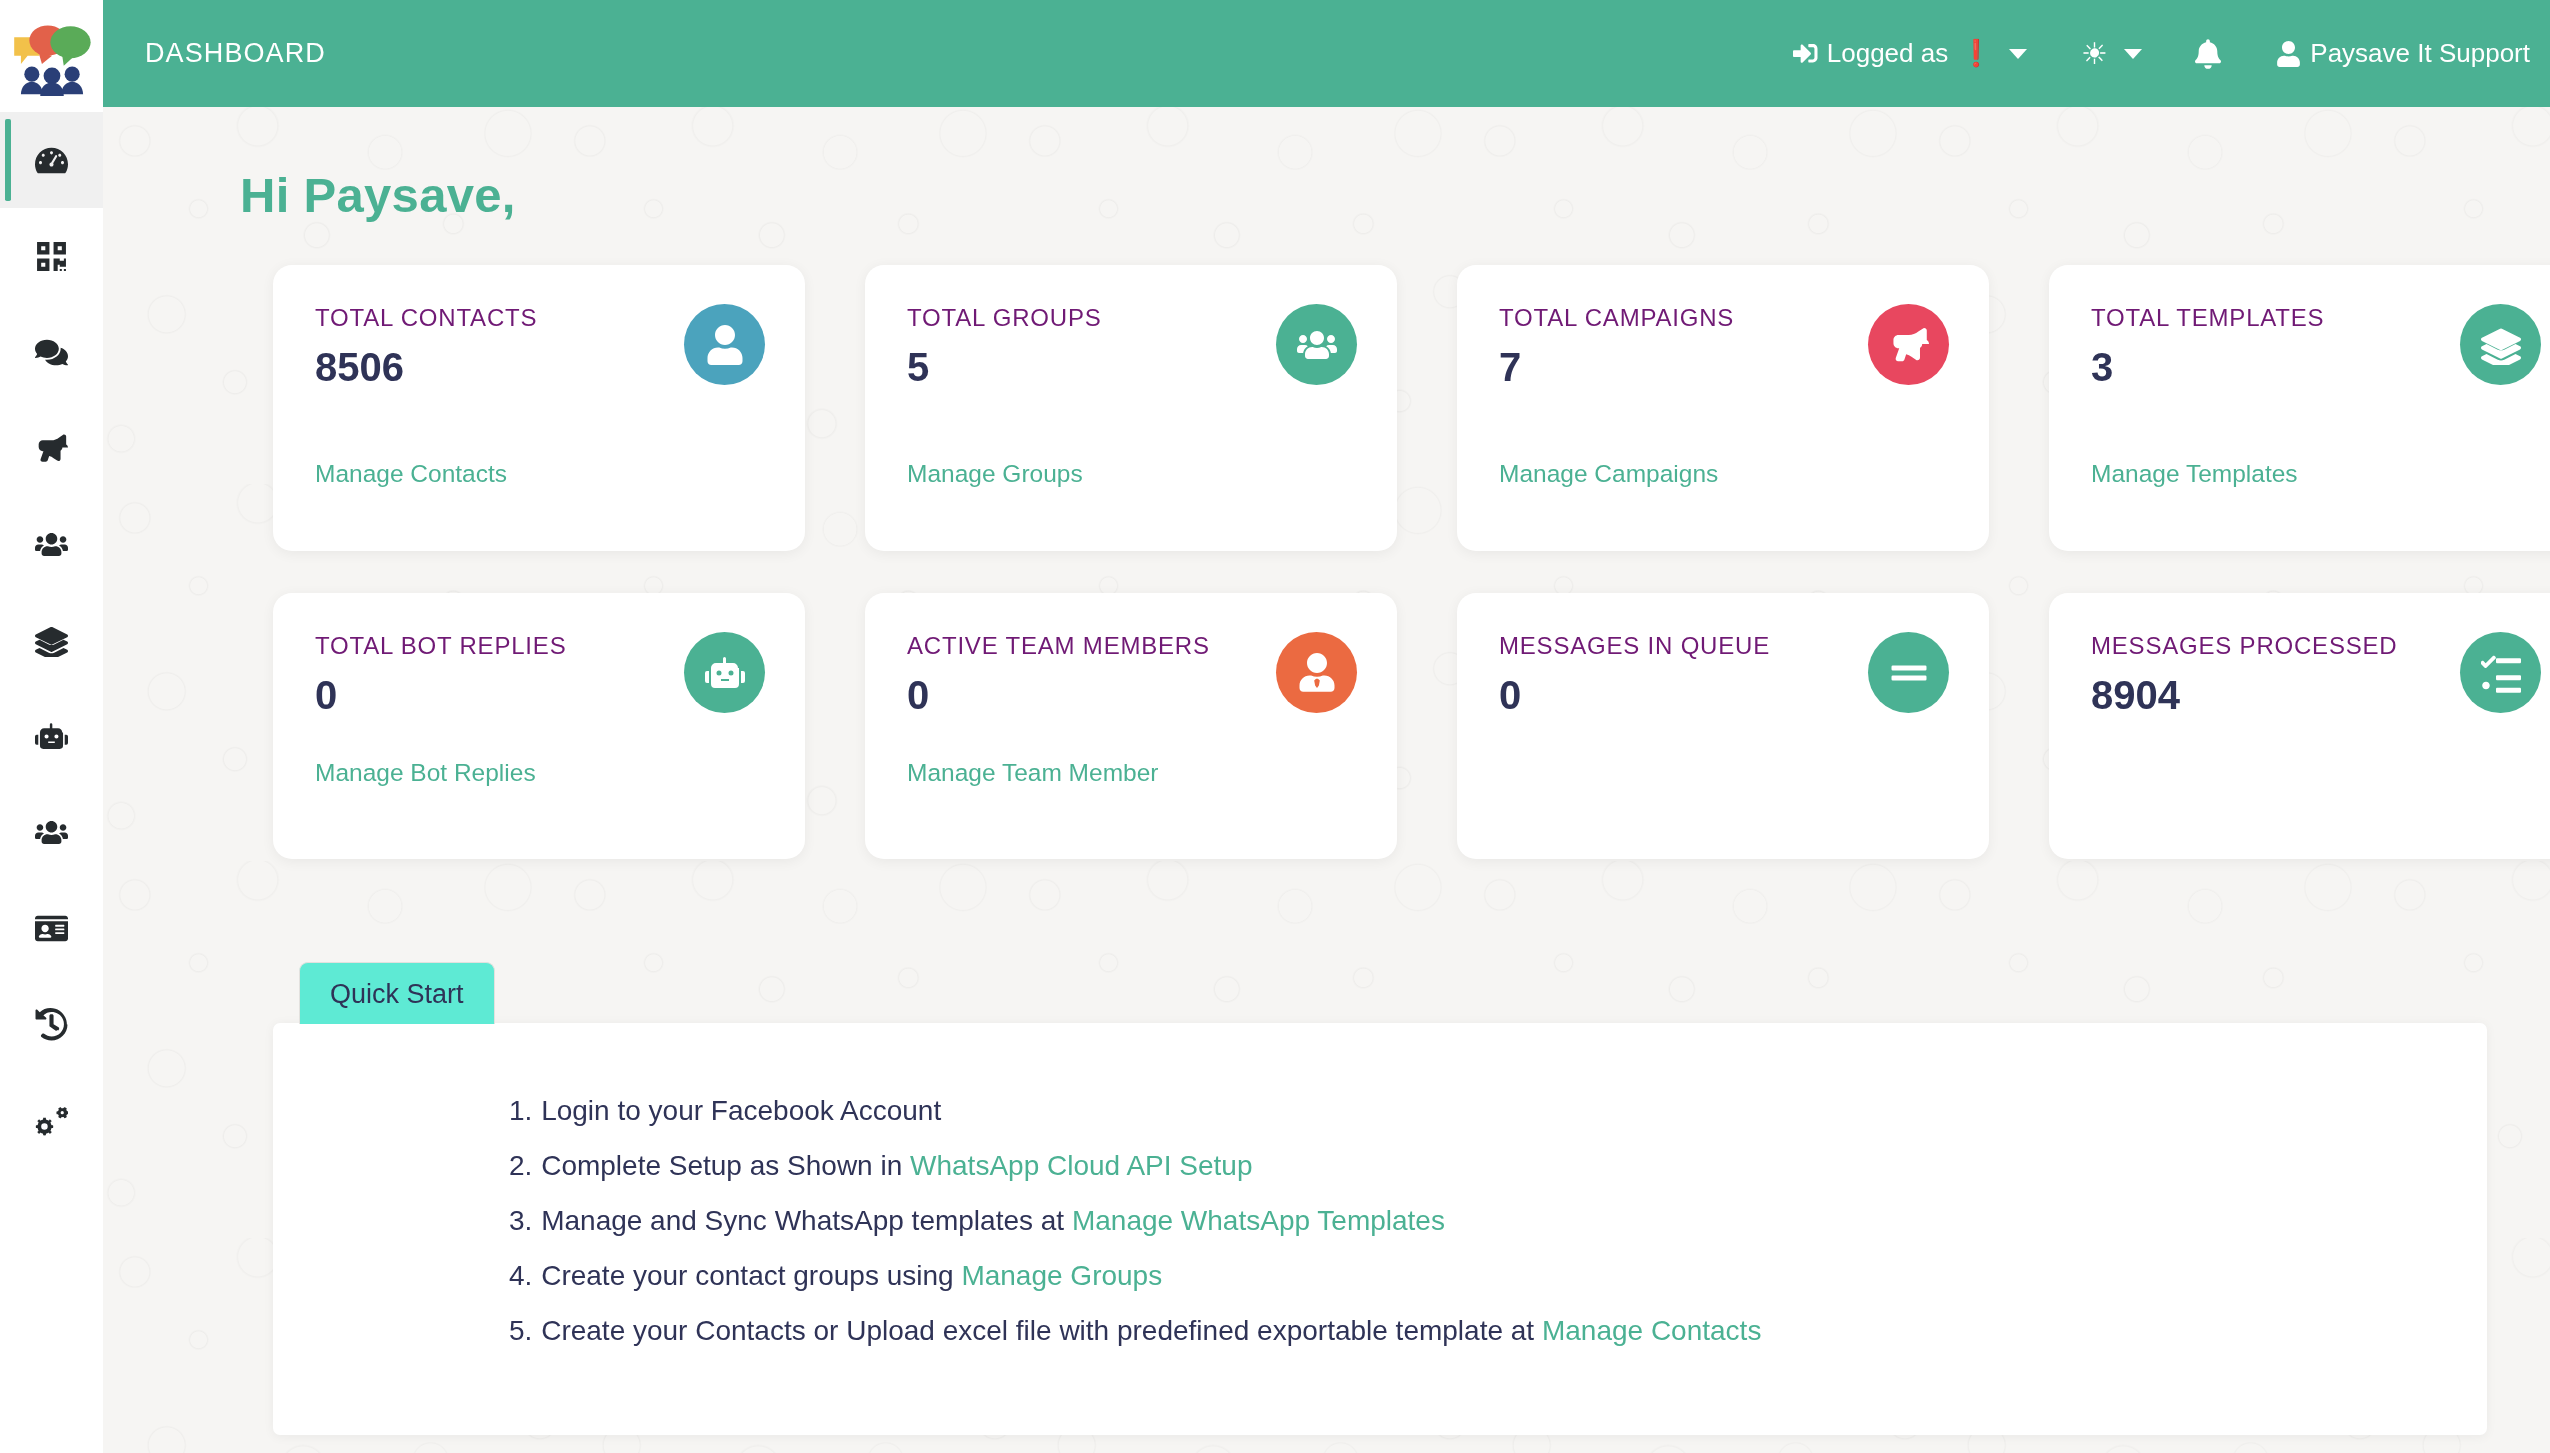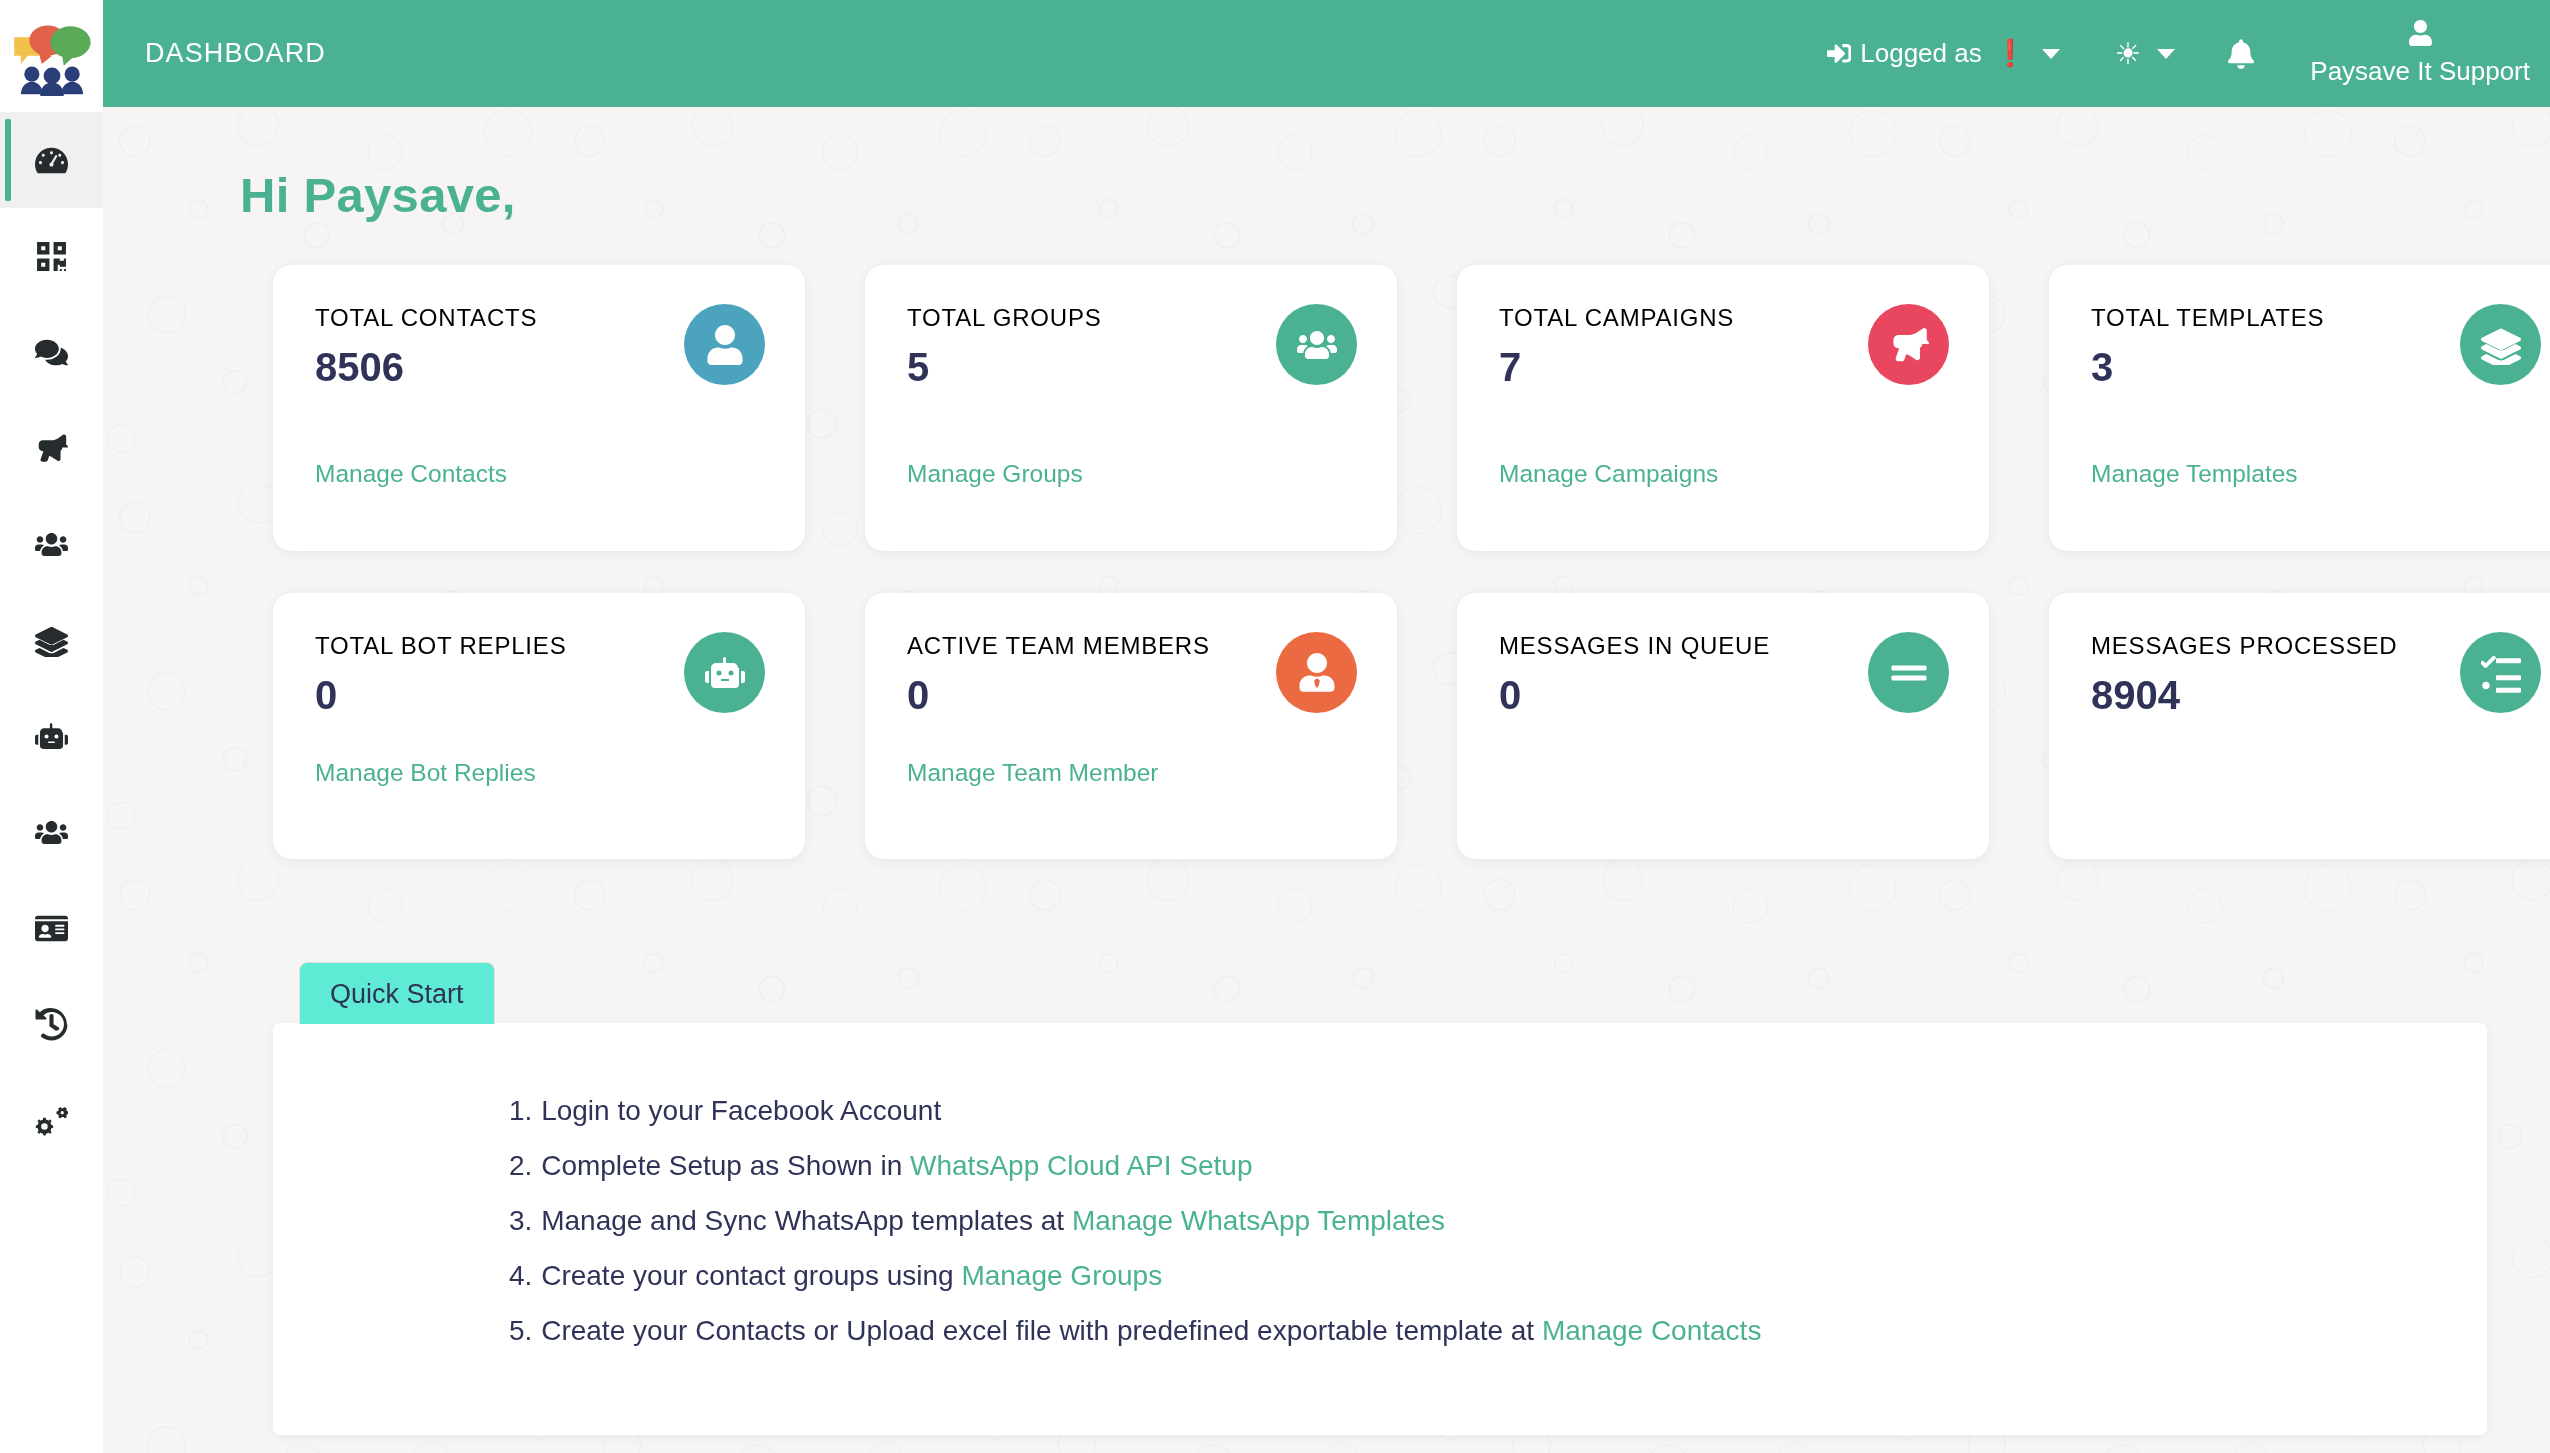--- a/index.html
+++ b/index.html
@@ -63,21 +63,21 @@
   .hdr-logged svg { width: 24.5px; height: 24.5px; fill:#fff; }
   .excl { color: #f15a3a; font-weight: bold; font-size: 26px; margin-left: 3.5px; }
   .caret {
     display:inline-block; width:0; height:0;
     border-left: 9.6px solid transparent; border-right: 9.6px solid transparent;
     border-top: 10.5px solid #ffffff; margin-left: 16px;
   }
   .sun-ico { margin-left: 54px; font-size: 30px; line-height: 1; }
   .bell-ico { margin-left: 53px; }
   .bell-ico svg { width: 26px; height: 30px; fill: #fff; }
-  .user-group { margin-left: 56px; font-size: 26px; display:flex; align-items:center; gap:10.5px;flex-direction:column;}
+  .user-group { margin-left: 56px; font-size: 26px; display:flex; align-items:center; gap:10.5px;}
   .user-group svg { width: 23px; height: 26px; fill:#fff; }
 
   
   #main {
     position: absolute; left: 103px; top: 107px;
     width: 2447px; height: 1347px;
     background-color: #f6f5f3;
     overflow: hidden;
   }
   
@@ -129,21 +129,21 @@
   .card {
     background: #ffffff;
     border-radius: 19px;
     box-shadow: 0 2.6px 12.3px rgba(0,0,0,.055);
     height: 286px;
     padding: 39px 42px 0 42px;
     position: relative;
   }
   .card-row2 { height: 266px; }
   .card-label {
-    color: #000000; font-size: 24px; letter-spacing: 0.8px;
+    color: #701a75; font-size: 24px; letter-spacing: 0.8px;
     text-transform: uppercase; font-weight: 400;
   }
   .card-value {
     color: #2f3357; font-size: 40px; font-weight: 700;
     margin-top: 14px; line-height: 1.05;
   }
   .card-link {
     color: #4bb193; font-size: 24.5px; text-decoration: none;
     position: absolute; left: 42px; bottom: 63px;
   }

